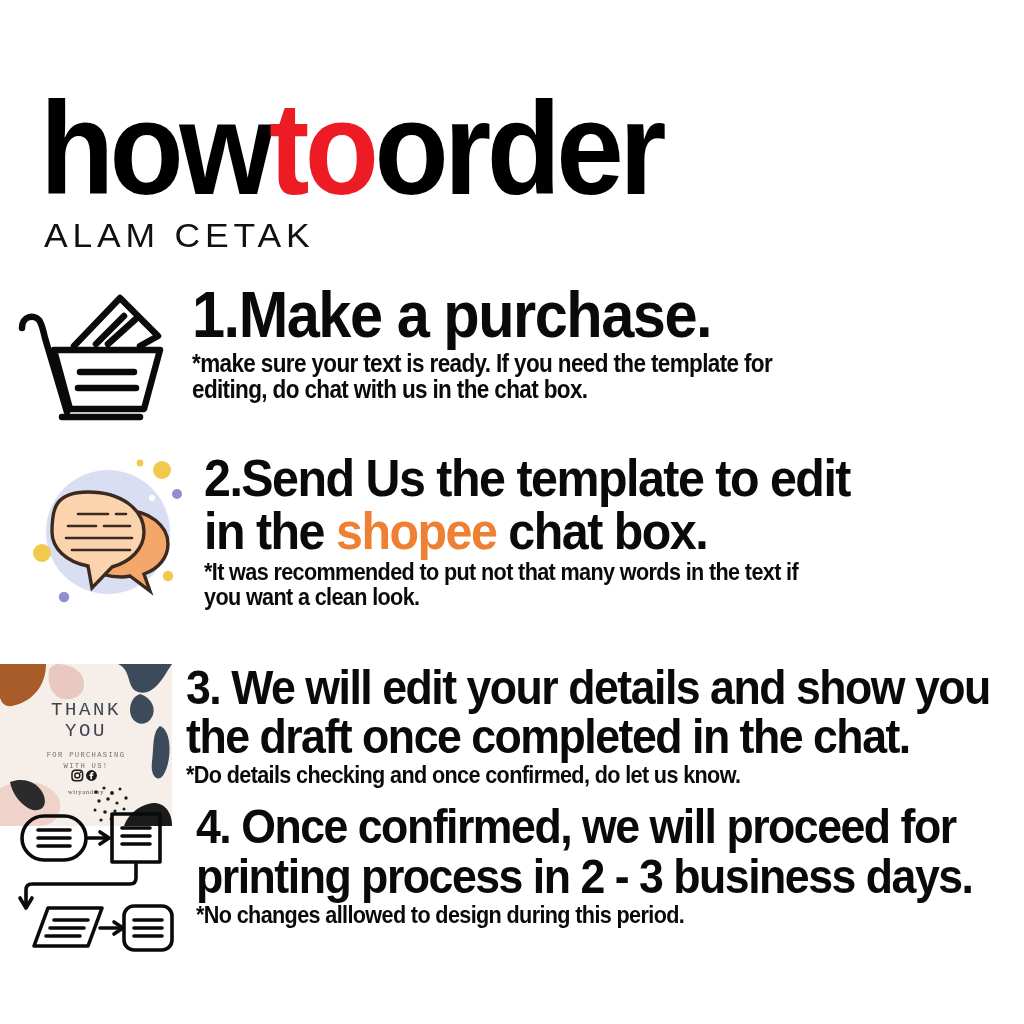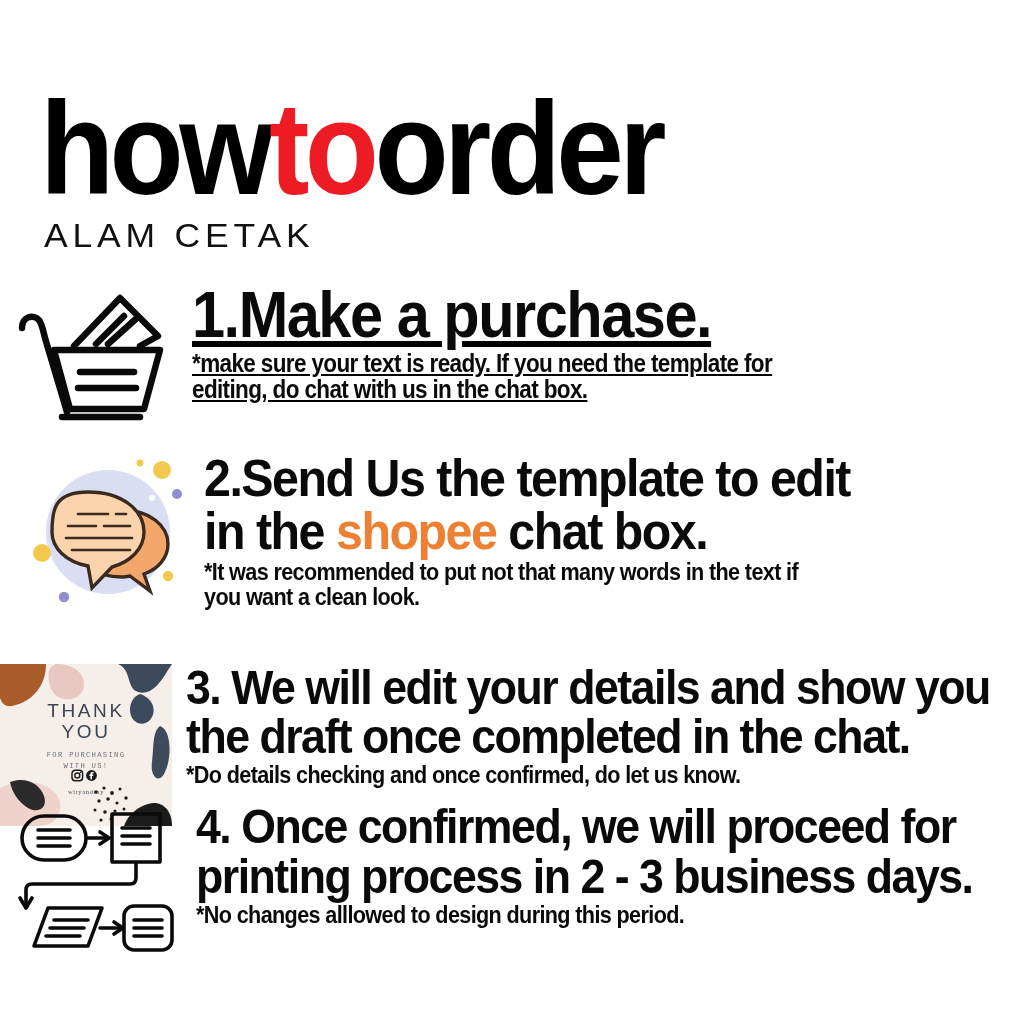--- a/index.html
+++ b/index.html
@@ -90,21 +90,21 @@
     color: #0a0a0a;
     letter-spacing: -0.7px;
     line-height: 1.04;
     transform: scaleX(0.90);
     transform-origin: left top;
     white-space: nowrap;
     margin-top: 2px;
   }
 
   
-  #step-1 { left: 12px; top: 284px; width: 1000px; text-decoration: underline; }
+  #step-1 { left: 12px; top: 284px; width: 1000px; }
   #step-1 .step-body { padding-left: 12px; }
   #step-1 .step-head { font-size: 64px; }
   #step-1 .step-note { font-size: 25px; margin-top: 3px; }
 
   
   #step-2 { left: 26px; top: 452px; width: 1010px; }
   #step-2 .step-body { padding-left: 10px; }
   #step-2 .step-head { font-size: 52px; line-height: 1.02; }
   #step-2 .step-note { font-size: 24px; margin-top: 2px; }
 
@@ -136,21 +136,21 @@
   }
   .ty-svg { position: absolute; inset: 0; width: 100%; height: 100%; }
   .ty-text {
     position: absolute;
     left: 0; right: 0;
     top: 36px;
     text-align: center;
     z-index: 3;
   }
   .ty-big {
-    font-family: Liberation Sans, sans-serif;
+    font-family: Liberation Mono, monospace;
     font-size: 19px;
     letter-spacing: 2.6px;
     color: #3b4450;
     line-height: 1.12;
   }
   .ty-small {
     margin-top: 7px;
     font-family: Liberation Mono, monospace;
     font-size: 7.2px;
     letter-spacing: 1.3px;

